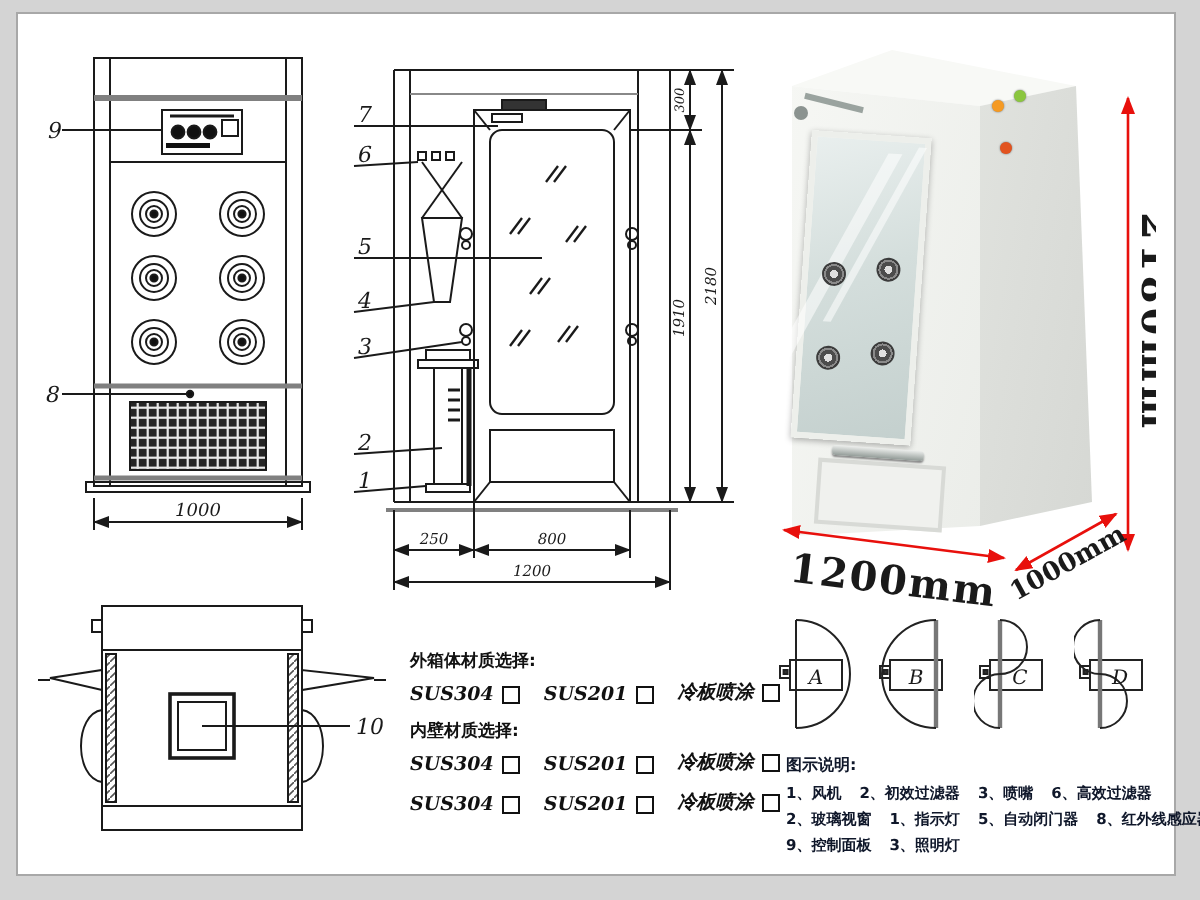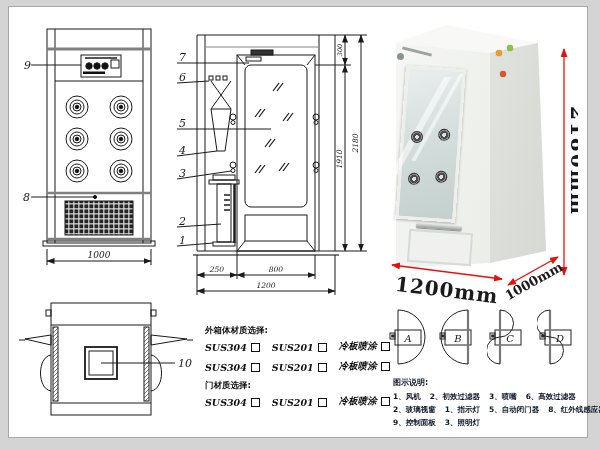--- a/index.html
+++ b/index.html
@@ -318,35 +318,35 @@
         </span>
       <span class="mat-opt">
           <span>SUS201</span>
           <span class="cb"></span>
         </span>
       <span class="mat-opt">
           <span>冷板喷涂</span>
           <span class="cb"></span>
         </span>
     </div>
+    <div class="mat-title">内壁材质选择:</div>
     <div class="mat-row">
       <span class="mat-opt">
           <span>SUS304</span>
           <span class="cb"></span>
         </span>
       <span class="mat-opt">
           <span>SUS201</span>
           <span class="cb"></span>
         </span>
       <span class="mat-opt">
           <span>冷板喷涂</span>
           <span class="cb"></span>
         </span>
     </div>
-    <div class="mat-title">门材质选择:</div>
     <div class="mat-row">
       <span class="mat-opt">
           <span>SUS304</span>
           <span class="cb"></span>
         </span>
       <span class="mat-opt">
           <span>SUS201</span>
           <span class="cb"></span>
         </span>
       <span class="mat-opt">

